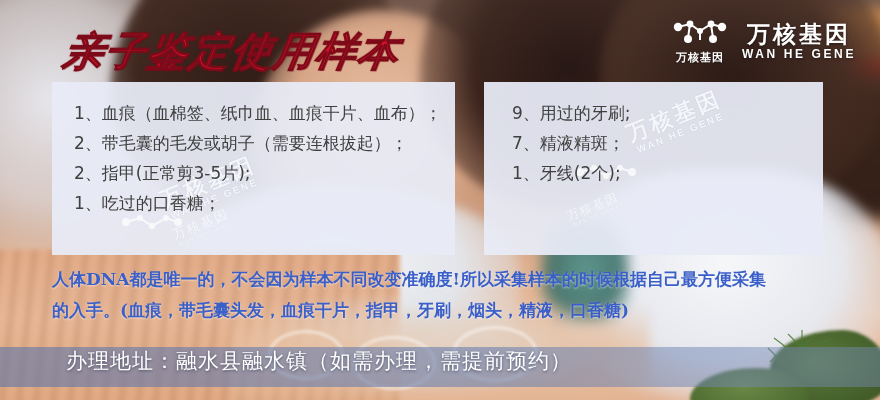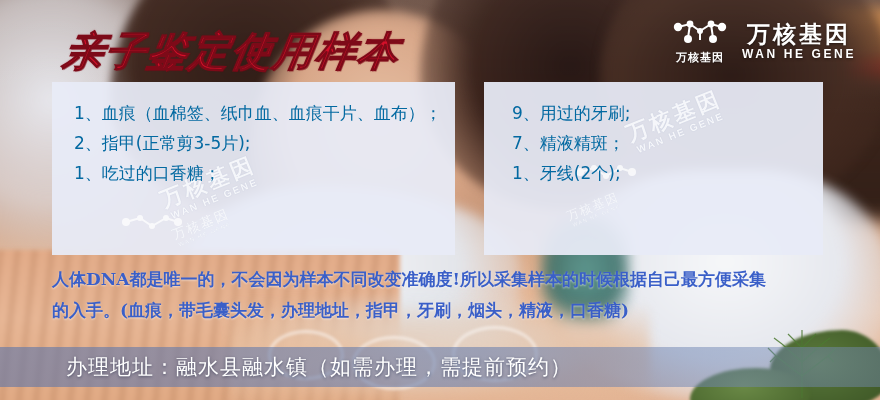--- a/index.html
+++ b/index.html
@@ -197,21 +197,21 @@
   .wm-l{left:108px;top:88px;}
   .wm-l2{left:100px;top:128px;transform:rotate(-22deg) scale(.6);opacity:.85;}
   .wm-r{left:142px;top:22px;}
   .wm-r2{left:60px;top:110px;transform:rotate(-22deg) scale(.55);opacity:.8;}
   .panel-dots{position:absolute;opacity:.75;}
   .dots-l{left:64px;top:128px;}
   .dots-r{left:86px;top:78px;}
   ul.list{
     position:relative;
     margin:0;padding:16px 0 0 0;list-style:none;
-    color:#0369a1;
+    color:#404040;
     font-size:17px;line-height:30px;
     font-family:"DejaVu Sans","Liberation Sans",sans-serif;
     z-index:2;
   }
   ul.list li{padding-left:22px;white-space:nowrap;}
   .panel-right ul.list li{padding-left:28px;}
 
   
   .note{
     position:absolute;left:52px;top:264px;width:790px;
@@ -219,21 +219,21 @@
     font-family:"DejaVu Serif","Liberation Serif",serif;
     font-weight:700;
     font-size:17px;line-height:31px;
     text-shadow:0 1px 2px rgba(255,255,255,.55);
   }
 
   
   .addr{
     position:absolute;left:0;top:347px;width:880px;height:40px;
     background:linear-gradient(90deg,rgba(96,118,168,.62) 0%,rgba(104,126,174,.58) 55%,rgba(118,140,184,.44) 100%);
-    display:flex;align-items:center;
+    display:flex;
   }
   .addr-text{
     margin-left:66px;
     color:#fff;font-size:21px;letter-spacing:1px;
     text-shadow:0 1px 3px rgba(20,30,60,.55);
     white-space:nowrap;
     font-family:"DejaVu Sans","Liberation Sans",sans-serif;
   }
 </style>
 </head>
@@ -316,20 +316,21 @@
       <g fill="#ffffff">
           <circle cx="10" cy="12" r="4"></circle>
           <circle cx="24" cy="8" r="3"></circle>
           <circle cx="36" cy="16" r="3"></circle>
           <circle cx="50" cy="8" r="3"></circle>
           <circle cx="62" cy="12" r="4"></circle>
         </g>
     </svg>
     <ul class="list">
       <li>1、血痕（血棉签、纸巾血、血痕干片、血布）；</li>
+      <li>2、带毛囊的毛发或胡子（需要连根拔起）；</li>
       <li>2、指甲(正常剪3-5片);</li>
       <li>1、吃过的口香糖；</li>
     </ul>
   </div>
 
   <div class="panel panel-right">
     <div class="panel-wm wm-r">
       <span class="wm-cn">万核基因</span>
       <span class="wm-en">WAN HE GENE</span>
     </div>
@@ -351,20 +352,20 @@
     </svg>
     <ul class="list">
       <li>9、用过的牙刷;</li>
       <li>7、精液精斑；</li>
       <li>1、牙线(2个);</li>
     </ul>
   </div>
 
   <div class="note">
     <div>人体DNA都是唯一的，不会因为样本不同改变准确度!所以采集样本的时候根据自己最方便采集</div>
-    <div>的入手。(血痕，带毛囊头发，办理地址，指甲，牙刷，烟头，精液，口香糖)</div>
+    <div>的入手。(血痕，带毛囊头发，血痕干片，指甲，牙刷，烟头，精液，口香糖)</div>
   </div>
 
   <div class="addr">
     <span class="addr-text">办理地址：融水县融水镇（如需办理，需提前预约）</span>
   </div>
 
 </div>
 
 </body></html>

